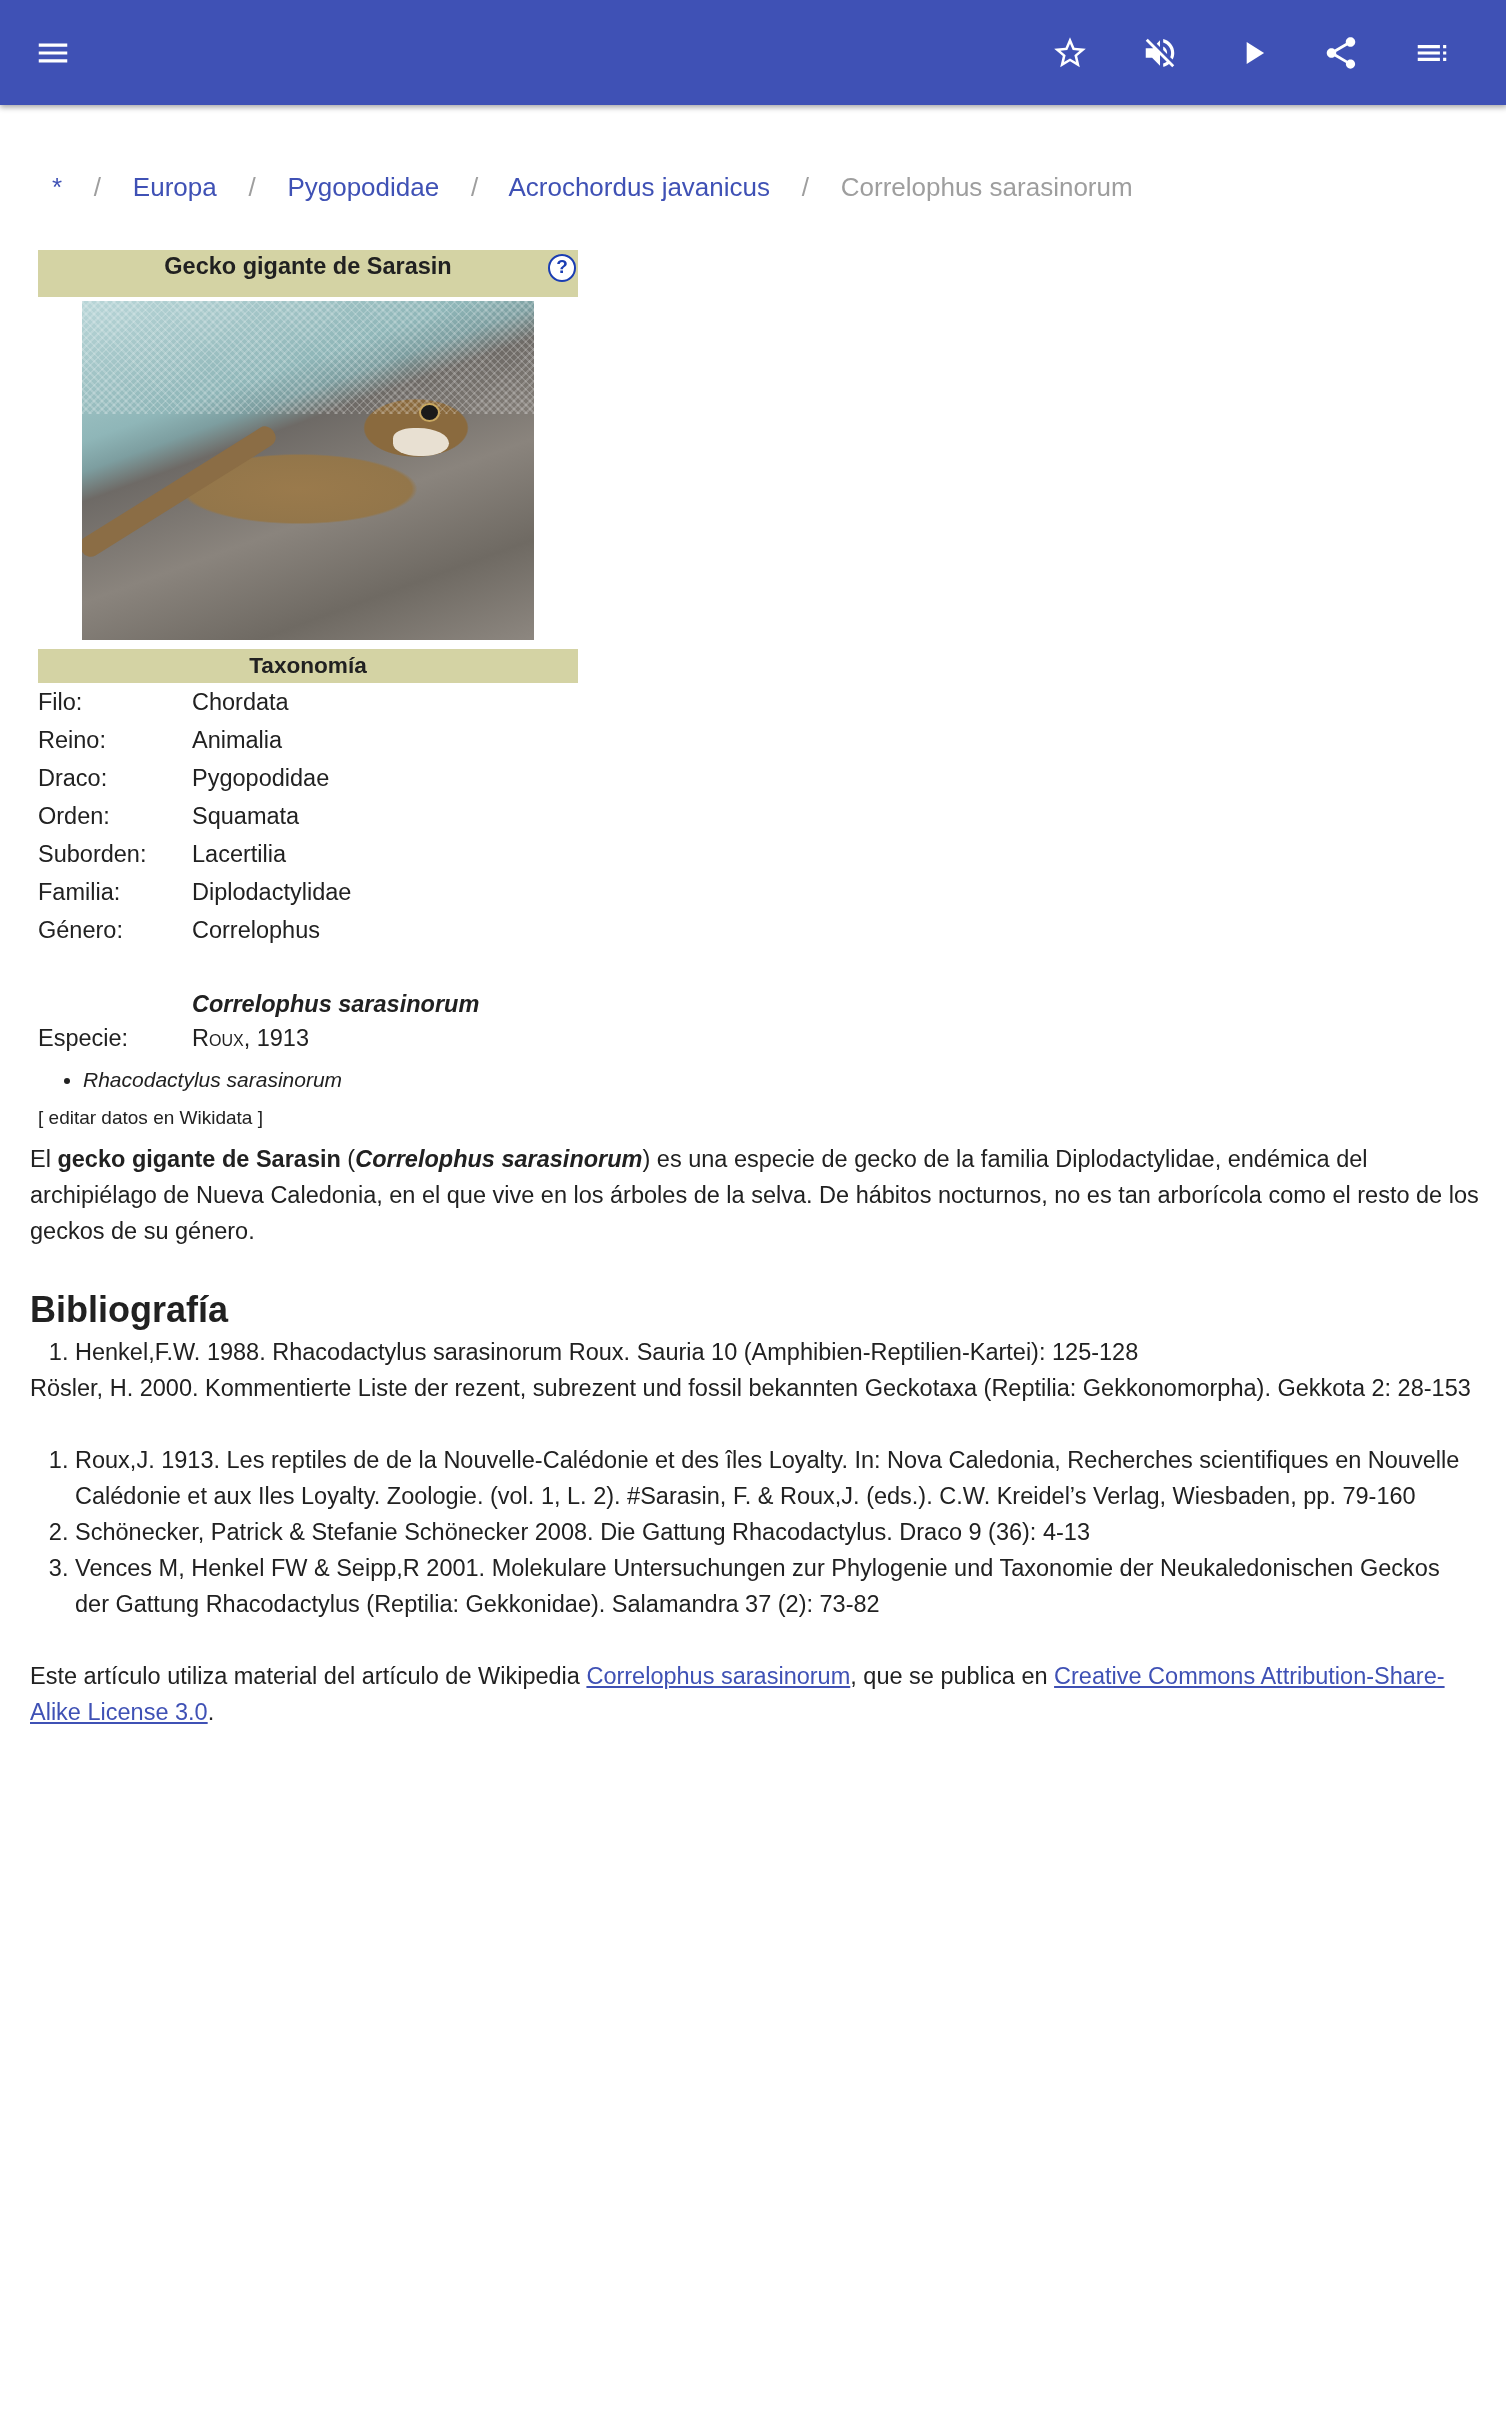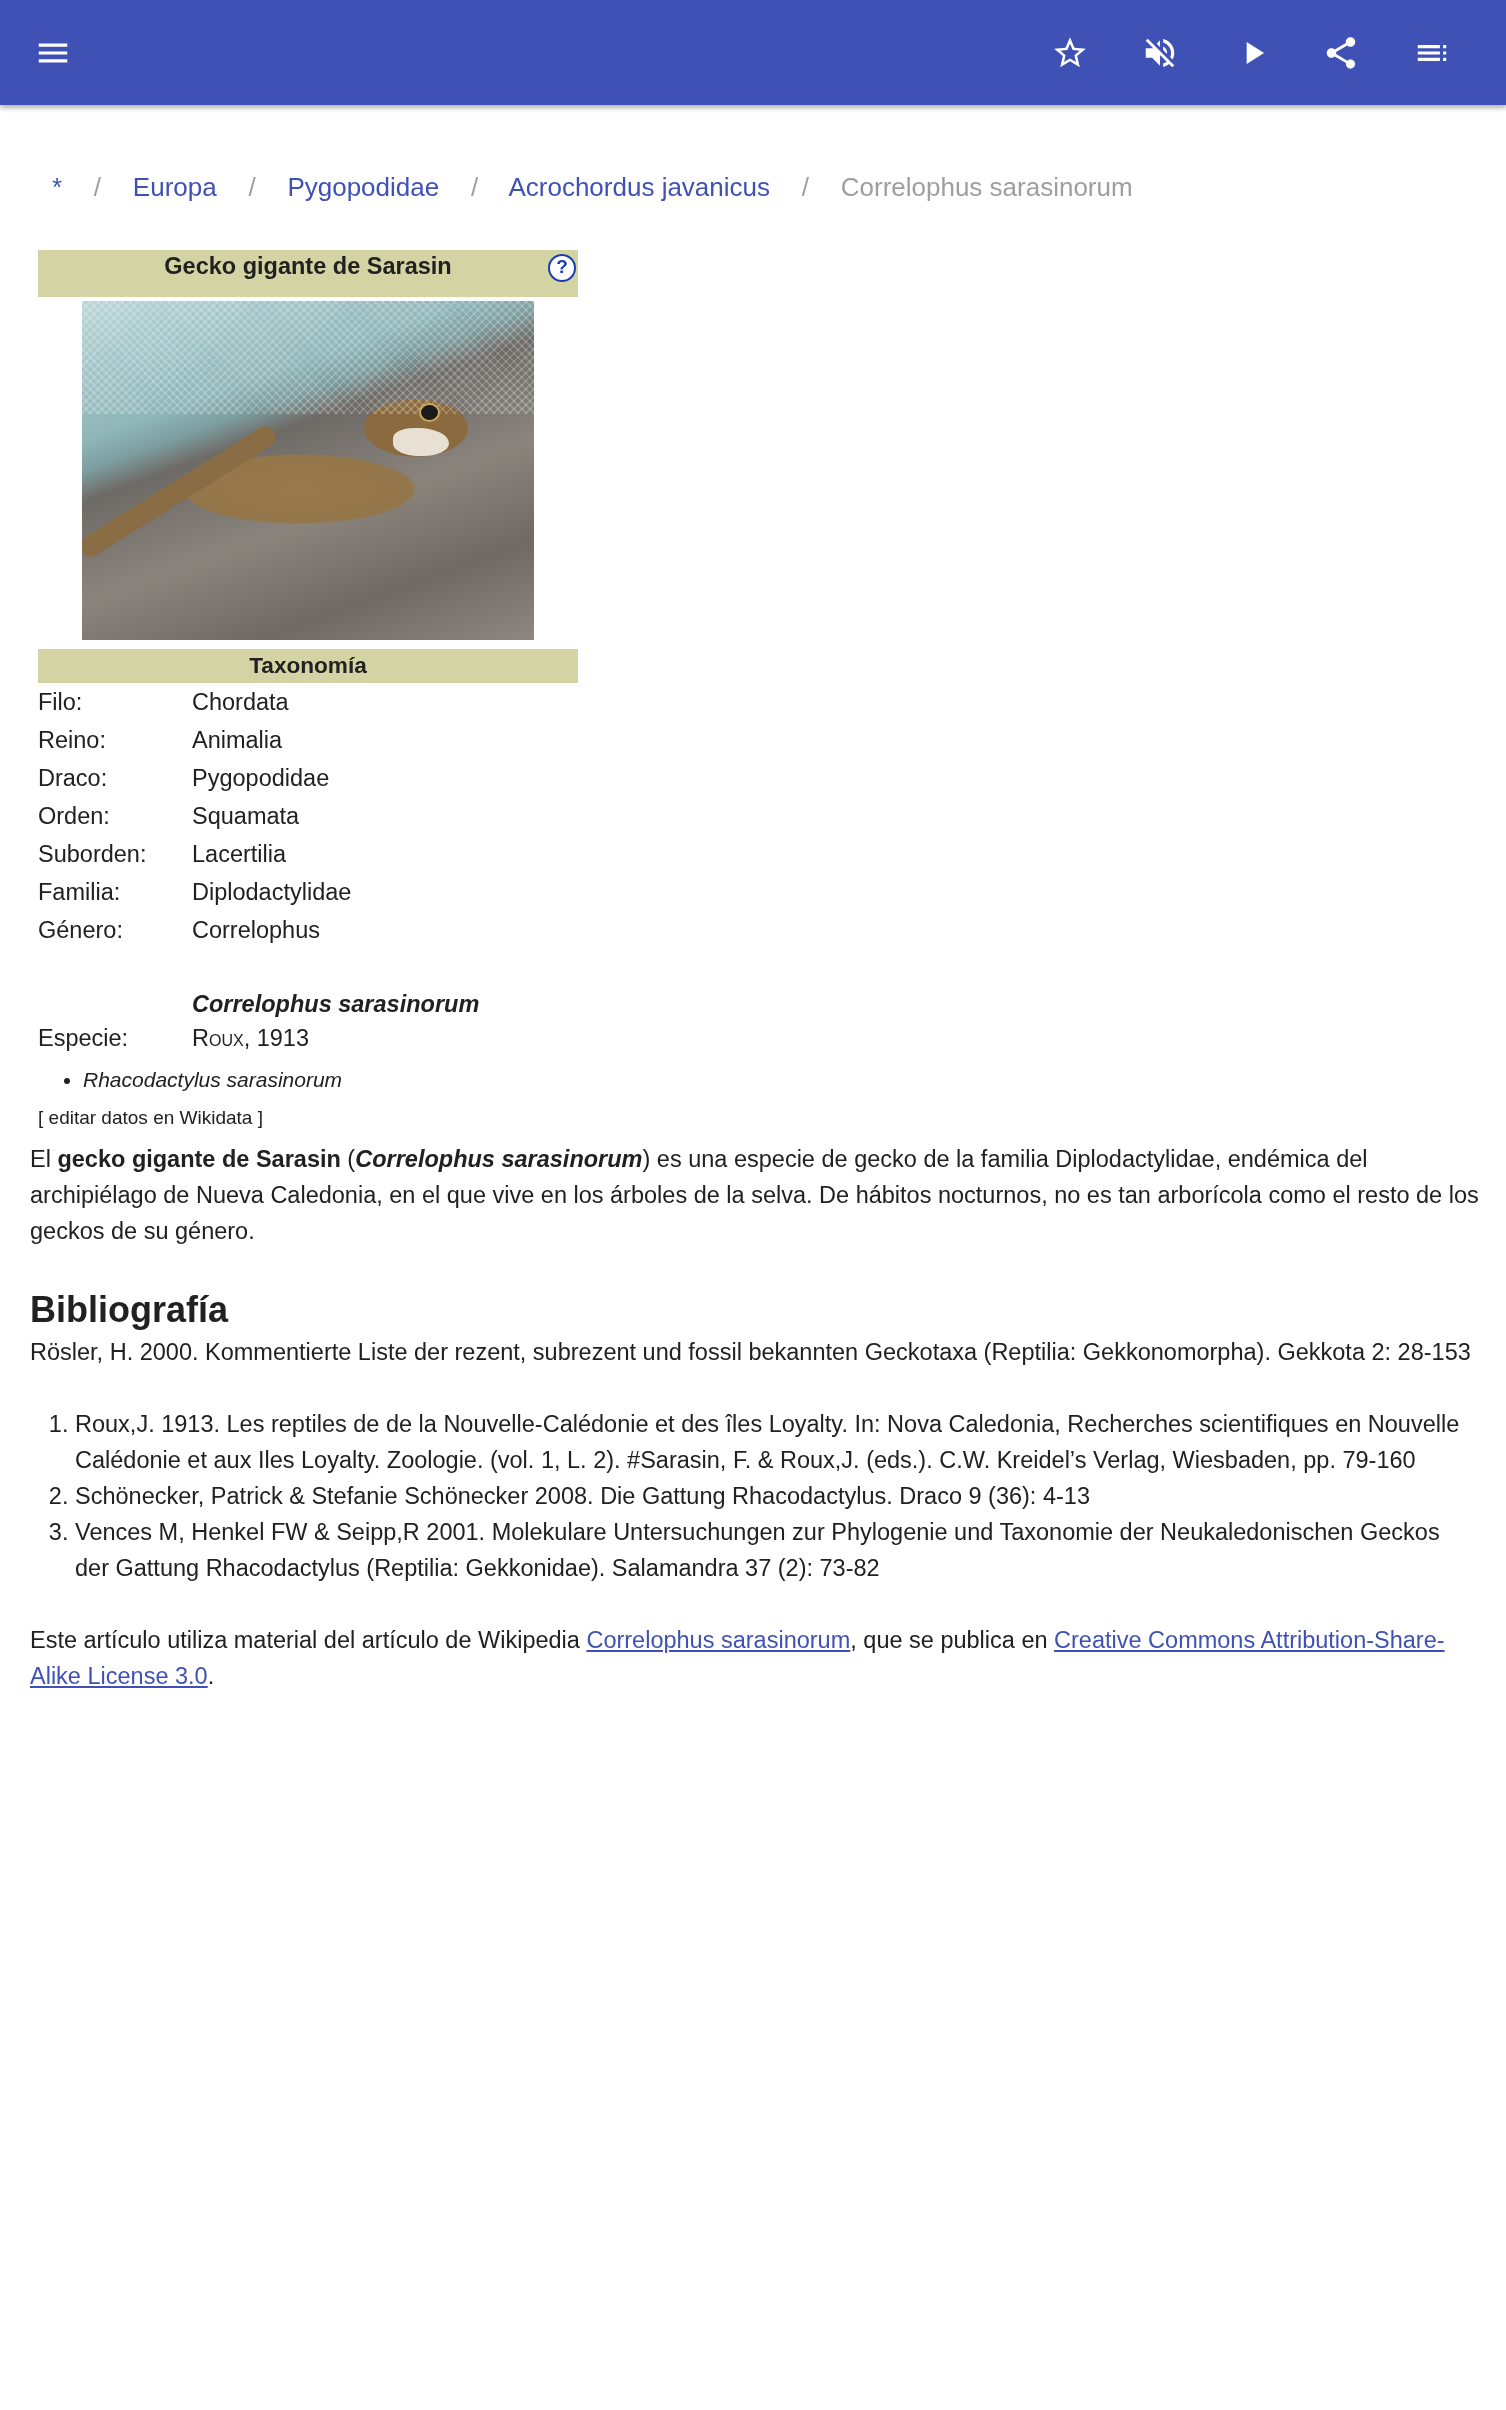--- a/index.html
+++ b/index.html
@@ -154,20 +154,23 @@
   </div>
   <div class="ib-edit">
     <span>[ </span><span class="link">editar datos en Wikidata</span><span> ]</span>
   </div>
 </div>
 
 <div class="content">
   <p><span>El </span><b>gecko gigante de Sarasin</b><span> (</span><b><i>Correlophus sarasinorum</i></b><span>) es una especie de gecko de la familia Diplodactylidae, endémica del archipiélago de Nueva Caledonia, en el que vive en los árboles de la selva. De hábitos nocturnos, no es tan arborícola como el resto de los geckos de su género.</span></p>
 
   <div class="h2">Bibliografía</div>
+  <ol>
+    <li>Henkel,F.W. 1988. Rhacodactylus sarasinorum Roux. Sauria 10 (Amphibien-Reptilien-Kartei): 125-128</li>
+  </ol>
   <p class="after-ol">Rösler, H. 2000. Kommentierte Liste der rezent, subrezent und fossil bekannten Geckotaxa (Reptilia: Gekkonomorpha). Gekkota 2: 28-153</p>
   <div class="gap"></div>
   <ol>
     <li>Roux,J. 1913. Les reptiles de de la Nouvelle-Calédonie et des îles Loyalty. In: Nova Caledonia, Recherches scientifiques en Nouvelle Calédonie et aux Iles Loyalty. Zoologie. (vol. 1, L. 2). #Sarasin, F. &amp; Roux,J. (eds.). C.W. Kreidel’s Verlag, Wiesbaden, pp. 79-160</li>
     <li>Schönecker, Patrick &amp; Stefanie Schönecker 2008. Die Gattung Rhacodactylus. Draco 9 (36): 4-13</li>
     <li>Vences M, Henkel FW &amp; Seipp,R 2001. Molekulare Untersuchungen zur Phylogenie und Taxonomie der Neukaledonischen Geckos der Gattung Rhacodactylus (Reptilia: Gekkonidae). Salamandra 37 (2): 73-82</li>
   </ol>
   <div class="gap"></div>
   <p><span>Este artículo utiliza material del artículo de Wikipedia </span><a>Correlophus sarasinorum</a><span>, que se publica en </span><a>Creative Commons Attribution-Share-Alike License 3.0</a><span>.</span></p>
 </div>

